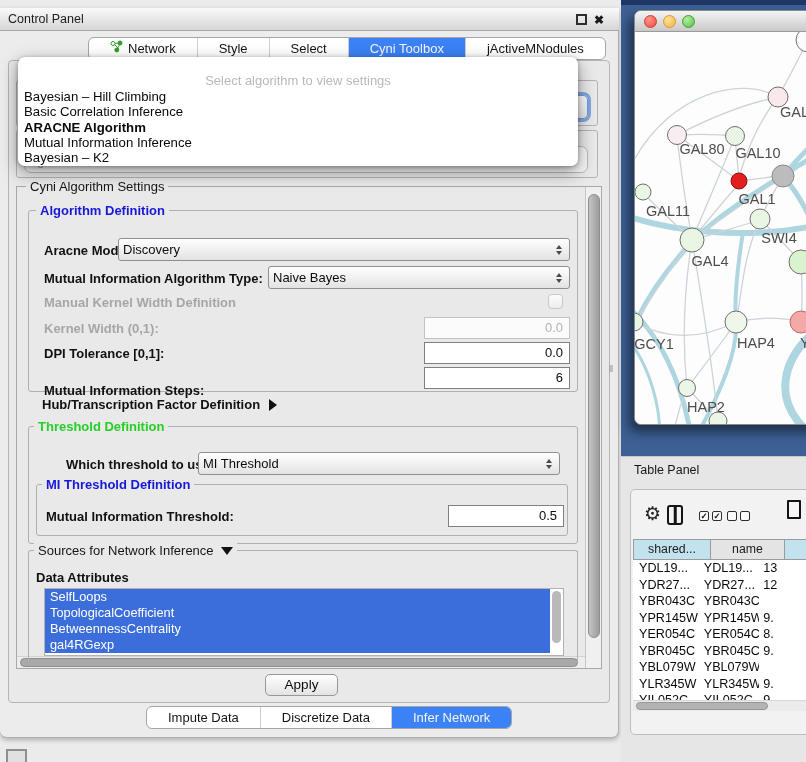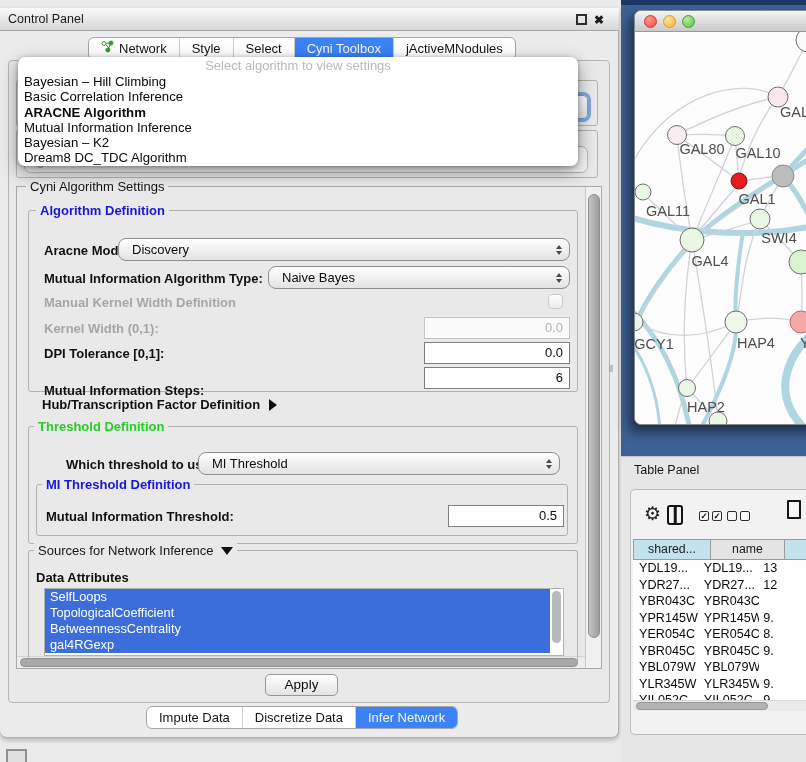--- a/index.html
+++ b/index.html
@@ -14,54 +14,54 @@
   #ctl-title{left:8px;top:8px;height:23px;line-height:23px;font-size:12.5px;color:#1c1c1c;}
   #float-ic{right:216px;top:14px;width:11px;height:11px;border:2px solid #2e2e2e;background:transparent;left:576px;}
   #close-ic{left:594px;top:10px;font-size:12px;font-weight:700;color:#1b1b1b;line-height:20px;}
 
   #inner-pane{left:8px;top:60px;width:602px;height:643px;background:#e9e9e9;border:1px solid #b5b5b5;border-radius:4px;}
 
   
   .tabbar{display:flex;height:23px;border:1px solid #a6a6a6;border-radius:6px;background:#fff;overflow:hidden;z-index:5;}
   #tab-bar{left:88px;top:37px;}
   #bottom-tabs{left:146px;top:706px;}
-  .tab{padding:0 12px;line-height:21px;font-size:13px;color:#141414;border-left:1px solid #cfcfcf;display:flex;align-items:center;gap:5px;white-space:nowrap;}
+  .tab{padding:0 21px;line-height:21px;font-size:13px;color:#141414;border-left:1px solid #cfcfcf;display:flex;align-items:center;gap:5px;white-space:nowrap;}
   .tab:first-child{border-left:none;}
   .tab.sel{background:#3b82f6;color:#f6f6f6;}
 
   
   .hgrp{border:1px solid #b3b3b3;border-radius:3px;background:#e9e9e9;z-index:1;}
   #hgrpA{left:16px;top:80px;width:582px;height:46px;}
   #hcombo{left:26px;top:95px;width:562px;height:24px;border:1px solid #6f9be0;border-radius:5px;background:linear-gradient(#fff,#e8e8e8);box-shadow:0 0 0 3px rgba(110,155,220,.85);z-index:1;}
   #hgrpB{left:16px;top:130px;width:582px;height:48px;}
   #hfield{left:24px;top:146px;width:564px;height:27px;border:1px solid #b9b9b9;border-radius:7px;background:#f7f7f7;line-height:27px;padding-left:12px;font-size:13px;color:#9e9e9e;overflow:hidden;z-index:1;white-space:nowrap;}
 
   
-  #popup{left:18px;top:57px;width:560px;height:109px;background:#fff;border-radius:7px;z-index:50;box-shadow:0 6px 18px rgba(0,0,0,.40),0 1px 4px rgba(0,0,0,.3);padding-top:1px;overflow:hidden;}
+  #popup{left:18px;top:57px;width:560px;height:109px;background:#fff;border-radius:7px;z-index:50;box-shadow:0 6px 18px rgba(0,0,0,.40),0 1px 4px rgba(0,0,0,.3);padding-top:16px;overflow:hidden;}
   #popup-ph{text-align:center;color:#b9b9b9;font-size:13px;height:16px;line-height:15px;}
   .pi{height:15.3px;line-height:15.3px;padding-left:6px;font-size:13.2px;white-space:nowrap;color:#090909;}
   .pi.b{font-weight:700;}
 
   
   #settings{left:16px;top:186px;width:586px;height:483px;border:1px solid #a8a8a8;background:#e9e9e9;z-index:2;}
   .legend{position:absolute;background:#e9e9e9;padding:0 4px;font-size:13px;z-index:3;white-space:nowrap;display:flex;align-items:center;gap:7px;}
   .legend.blue{color:#1717d8;font-weight:700;}
   .legend.green{color:#26ce26;font-weight:700;}
   .legend.plain{color:#151515;}
   #settings-legend{left:26px;top:179px;}
   .grp{position:absolute;border:1px solid #b0b0b0;border-radius:3px;z-index:2;}
   #grp-algdef{left:28px;top:210px;width:550px;height:182px;}
   #grp-thresh{left:28px;top:426px;width:550px;height:118px;}
   #grp-midef{left:36px;top:484px;width:532px;height:52px;}
   #grp-src{left:28px;top:550px;width:550px;height:112px;border-bottom:none;}
 
   .lbl{position:absolute;font-size:13px;font-weight:700;color:#111;z-index:3;white-space:nowrap;}
   .lbl.gray{color:#a6a6a6;}
 
-  .combo{position:absolute;height:23px;border:1px solid #8f8f8f;border-radius:8px;background:linear-gradient(#ffffff,#eeeeee 60%,#e2e2e2);display:flex;align-items:center;padding-left:13px;font-size:13px;color:#0c0c0c;z-index:3;}
+  .combo{position:absolute;height:23px;border:1px solid #8f8f8f;border-radius:3px;background:linear-gradient(#ffffff,#eeeeee 60%,#e2e2e2);display:flex;align-items:center;padding-left:4px;font-size:13px;color:#0c0c0c;z-index:3;}
   .stepper{margin-left:auto;margin-right:7px;display:flex;flex-direction:column;gap:2px;align-items:center;}
   .tri-up{width:0;height:0;border-left:3.5px solid transparent;border-right:3.5px solid transparent;border-bottom:4.5px solid #4a4a4a;}
   .tri-dn{width:0;height:0;border-left:3.5px solid transparent;border-right:3.5px solid transparent;border-top:4.5px solid #4a4a4a;}
   #combo-aracne{left:118px;top:238px;width:452px;}
   #combo-mitype{left:268px;top:266px;width:302px;}
   #combo-which{left:198px;top:452px;width:362px;}
 
   .numfield{position:absolute;height:22px;border:1px solid #7f7f7f;background:#fff;font-size:13px;text-align:right;padding-right:6px;line-height:20px;color:#0a0a0a;z-index:3;}
   .numfield.dis{border-color:#c3c3c3;color:#b3b3b3;background:#fbfbfb;}
   #fld-kernel{left:424px;top:317px;width:146px;}

